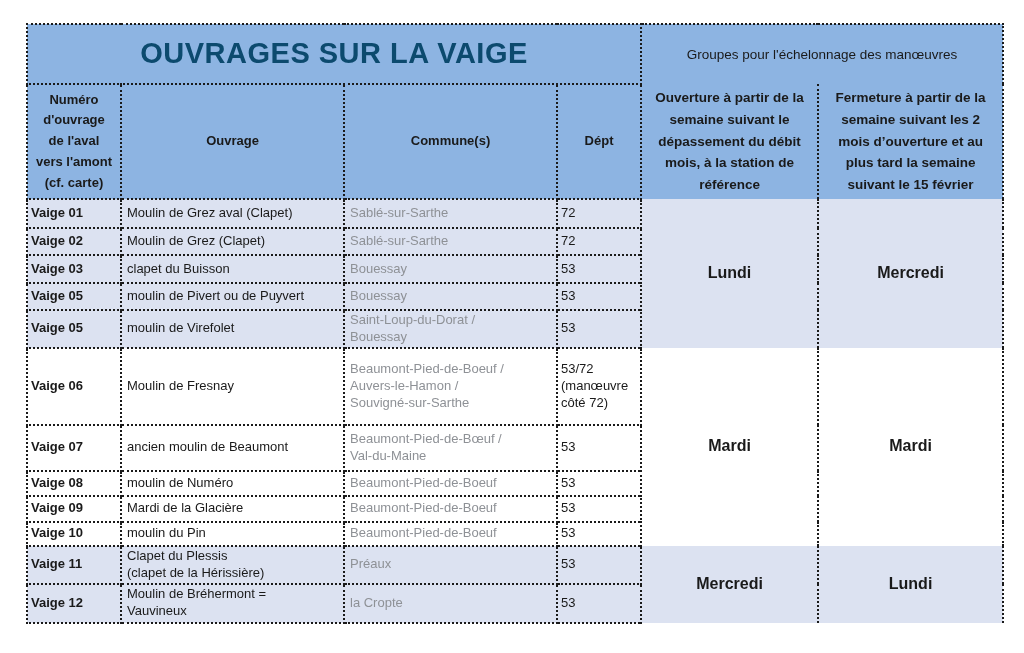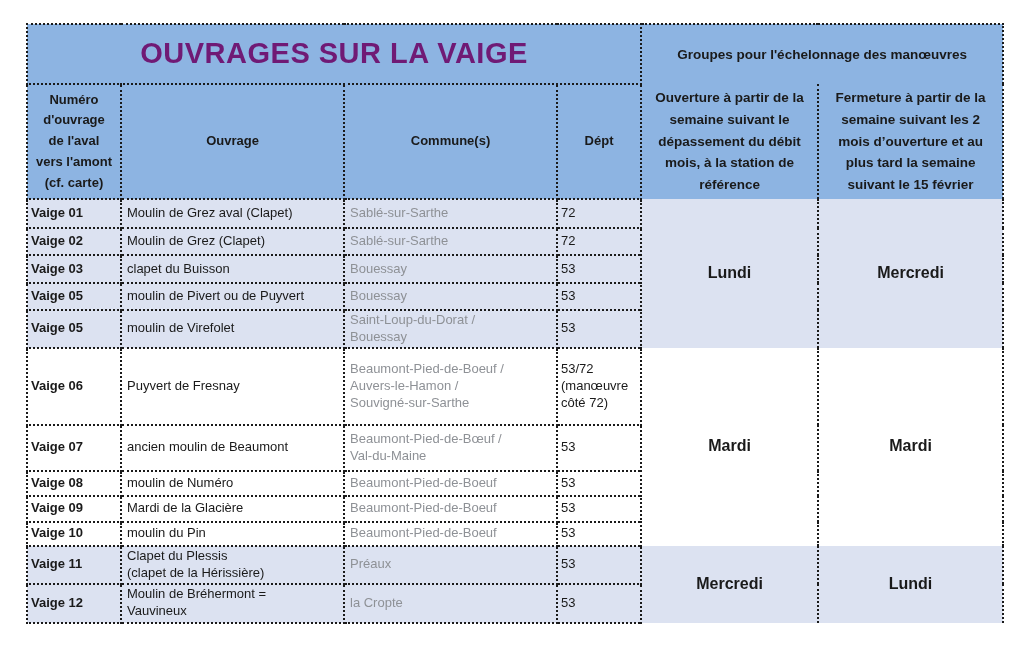--- a/index.html
+++ b/index.html
@@ -19,27 +19,27 @@
   .sheet{position:absolute;left:26px;top:23px;}
   table{border-collapse:collapse;table-layout:fixed;width:976px;}
   td,th{
     border:2px dotted var(--bd);
     vertical-align:middle;
     white-space:pre-line;
     padding:1px 3px;
   }
   
   .title-cell{
-    background:var(--blue);color:#701a75;
+    background:var(--blue);color:#0c4a6e;
     font-weight:bold;font-size:29px;letter-spacing:.5px;
     text-align:center;white-space:nowrap;
   }
   .groups-title-cell{
     background:var(--blue);
-    font-weight:bold;font-size:13.5px;text-align:center;
+    font-weight:normal;font-size:13.5px;text-align:center;
     border-bottom:none;white-space:nowrap;margin-top:36px;
   }
   
   th{background:var(--blue);font-weight:bold;font-size:13px;}
   th.colhead{line-height:1.6;}
   th.subhead{border-top:none;border-bottom:none;font-size:13.5px;line-height:1.62;}
   
   td{font-size:13px;line-height:1.3;}
   .c-num{font-weight:bold;}
   .c-ouv{padding-left:5px;}
@@ -124,21 +124,21 @@
     <tr class="light" style="height:36px">
       <td class="c-num">Vaige 05</td>
       <td class="c-ouv">moulin de Virefolet</td>
       <td class="c-com">Saint-Loup-du-Dorat /
 Bouessay</td>
       <td class="c-dept">53</td>
     </tr>
 
     <tr class="white" style="height:77px">
       <td class="c-num">Vaige 06</td>
-      <td class="c-ouv">Puyvert de Fresnay</td>
+      <td class="c-ouv">Moulin de Fresnay</td>
       <td class="c-com">Beaumont-Pied-de-Boeuf /
 Auvers-le-Hamon /
 Souvigné-sur-Sarthe</td>
       <td class="c-dept">53/72
 (manœuvre
 côté 72)</td>
       <td class="c-day" rowspan="5">Mardi</td>
       <td class="c-day" rowspan="5">Mardi</td>
     </tr>
     <tr class="white" style="height:46px">

